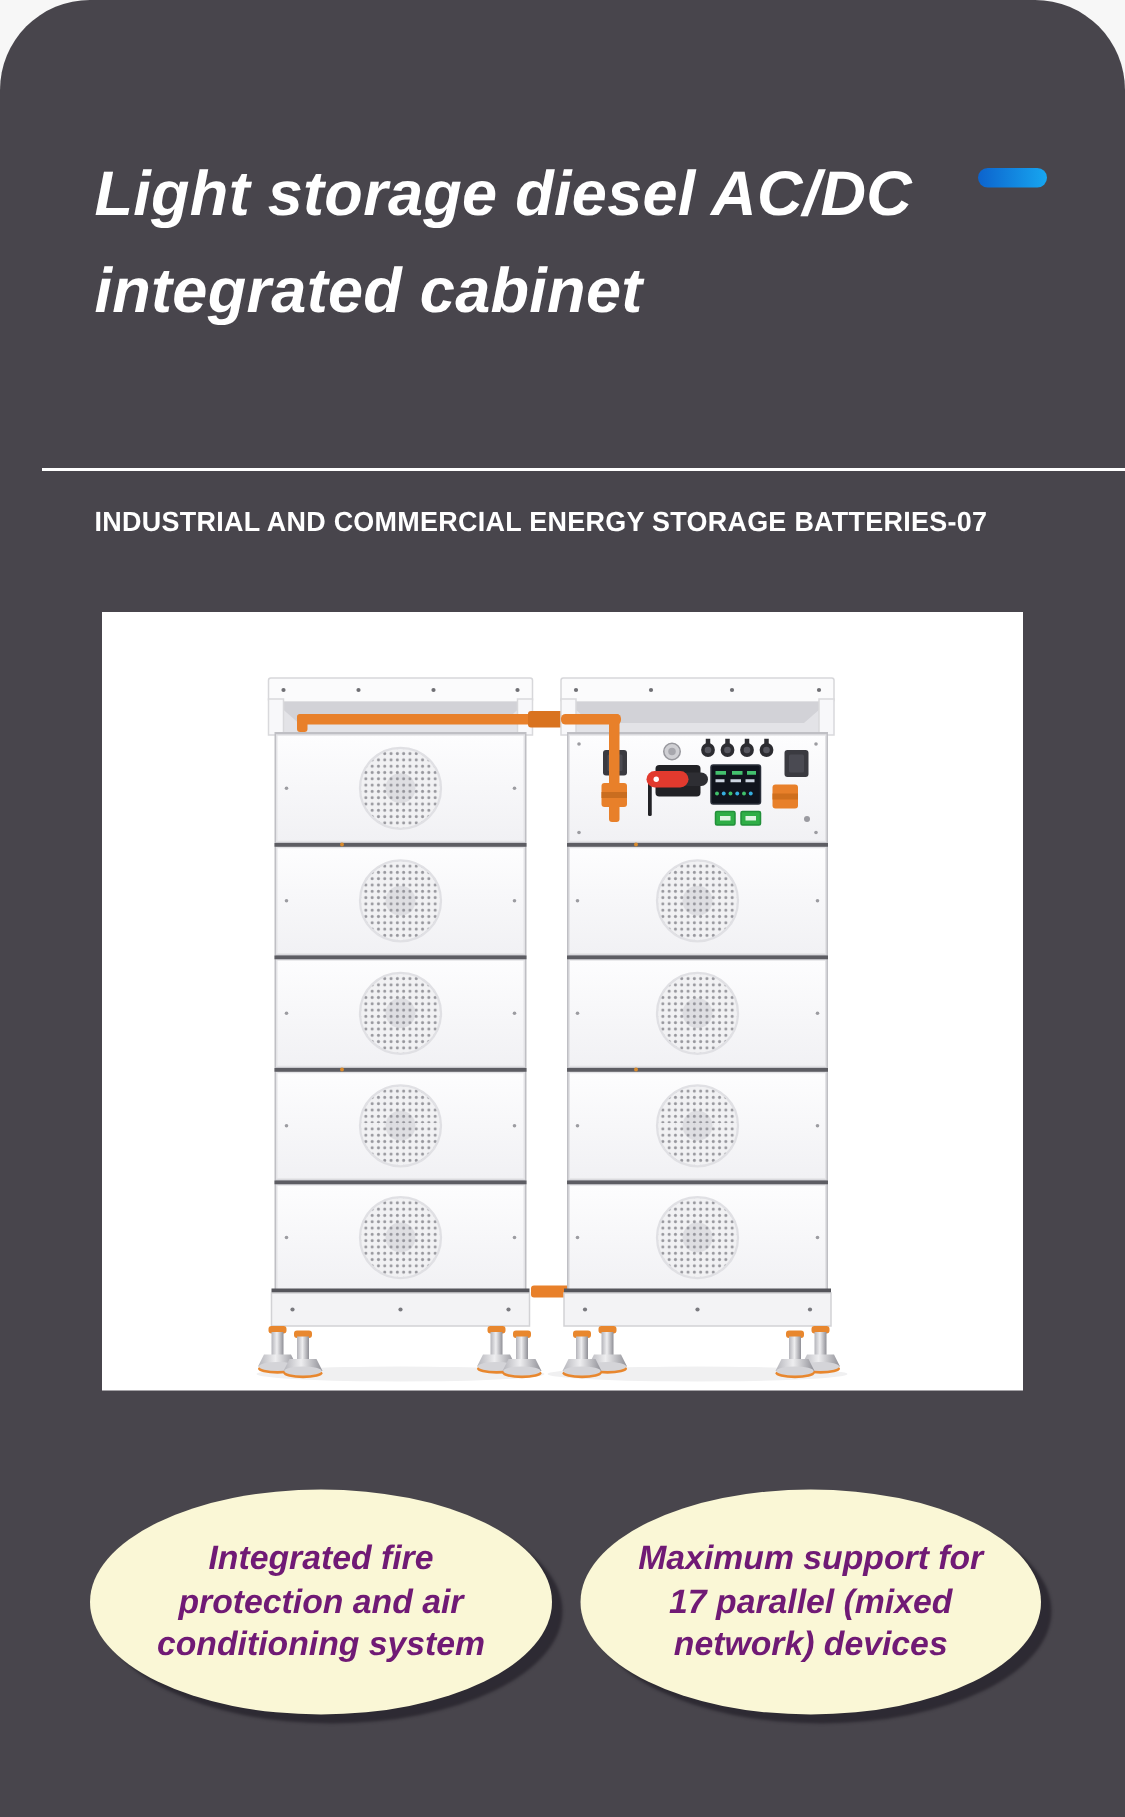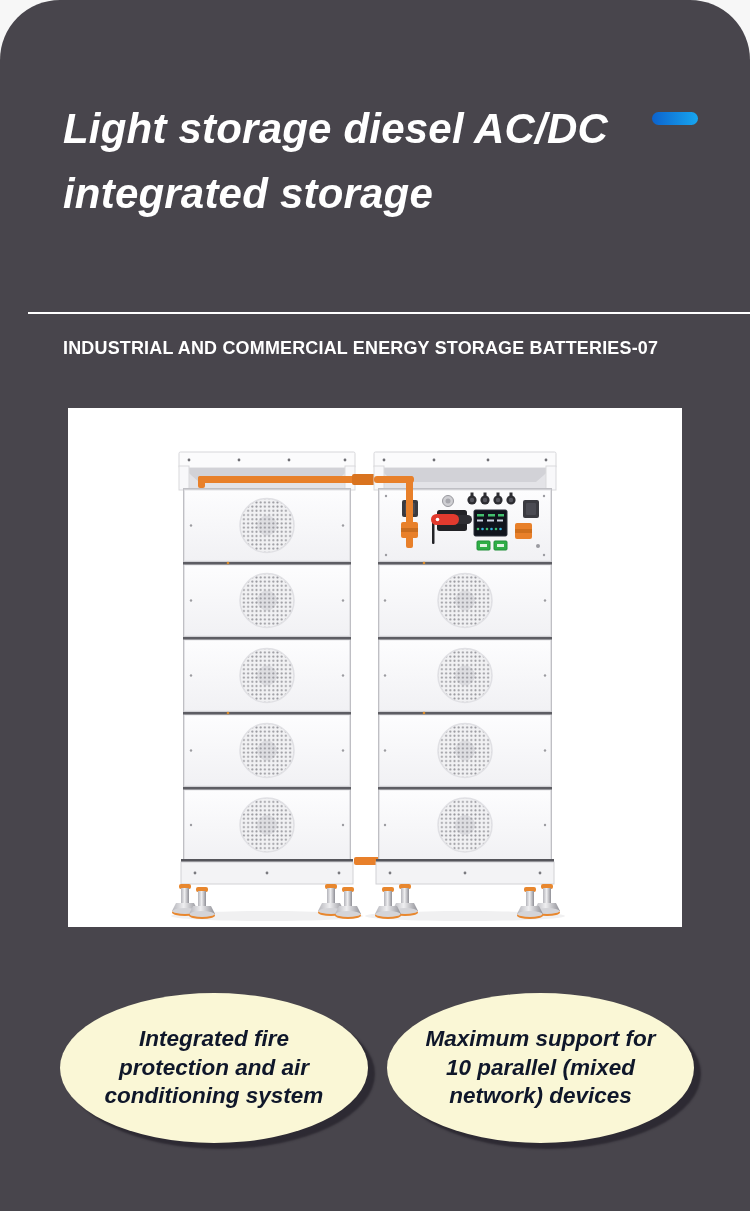--- a/index.html
+++ b/index.html
@@ -37,33 +37,33 @@
   .badge{
     position:absolute;top:993px;height:150px;border-radius:50%;
     background:#faf7d6;
     box-shadow:7px 6px 2px rgba(44,41,50,0.95);
     display:flex;align-items:center;justify-content:center;
   }
   .badge-left{left:60px;width:308px;}
   .badge-right{left:387px;width:307px;}
   .badge span{
     display:block;width:238px;text-align:center;
-    color:#0f172a;font-size:22.5px;line-height:1.28;
+    color:#701a75;font-size:22.5px;line-height:1.28;
     font-weight:bold;font-style:italic;
   }
 </style>
 </head>
 <body>
 
 <div class="canvas">
   <div class="panel">
 
     <div class="title">
       <div>Light storage diesel AC/DC</div>
-      <div>integrated storage</div>
+      <div>integrated cabinet</div>
     </div>
 
     <div class="accent-pill"></div>
 
     <div class="rule"></div>
 
     <div class="subtitle">INDUSTRIAL AND COMMERCIAL ENERGY STORAGE BATTERIES-07</div>
 
     <div class="product-card">
       <svg viewBox="0 0 614 519" width="614" height="519">
@@ -277,17 +277,17 @@
             <circle cx="470" cy="138" r="2" fill="#9a9aa0"></circle>
           </g>
         </g>
       </svg>
     </div>
 
     <div class="badge badge-left">
       <span>Integrated fire protection and air conditioning system</span>
     </div>
     <div class="badge badge-right">
-      <span>Maximum support for 10 parallel (mixed network) devices</span>
+      <span>Maximum support for 17 parallel (mixed network) devices</span>
     </div>
 
   </div>
 </div>
 
 </body></html>

